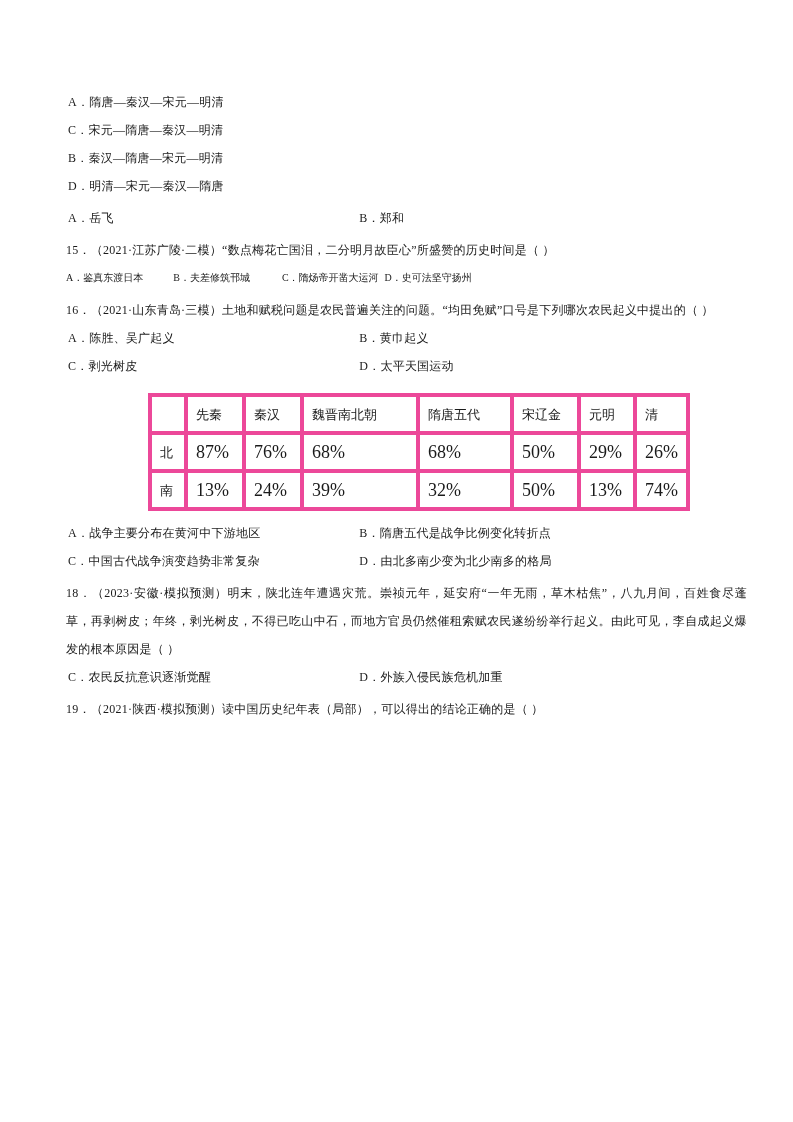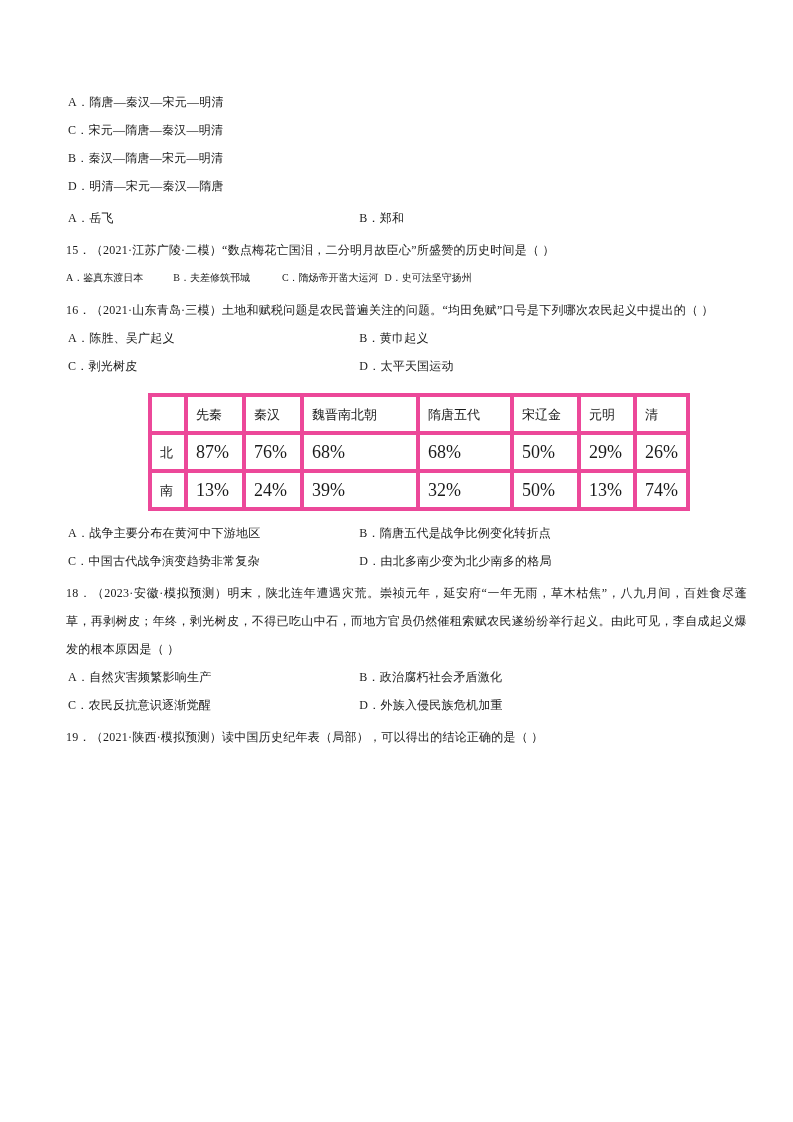--- a/index.html
+++ b/index.html
@@ -211,24 +211,20 @@
       <span class="opt-a">C．中国古代战争演变趋势非常复杂</span>
       <span class="opt-b">D．由北多南少变为北少南多的格局</span>
     </div>
   </div>
 
   <div class="spacer-xs"></div>
 
   <div class="block">
     <p class="q-stem">18．（2023·安徽·模拟预测）明末，陕北连年遭遇灾荒。崇祯元年，延安府“一年无雨，草木枯焦”，八九月间，百姓食尽蓬草，再剥树皮；年终，剥光树皮，不得已吃山中石，而地方官员仍然催租索赋农民遂纷纷举行起义。由此可见，李自成起义爆发的根本原因是（    ）</p>
     <div class="opt-row">
-      <span class="opt-a">A．自然灾害频繁影响生产</span>
-      <span class="opt-b">B．政治腐朽社会矛盾激化</span>
-    </div>
-    <div class="opt-row">
       <span class="opt-a">C．农民反抗意识逐渐觉醒</span>
       <span class="opt-b">D．外族入侵民族危机加重</span>
     </div>
   </div>
 
   <div class="spacer-xs"></div>
 
   <div class="block">
     <p class="q-stem">19．（2021·陕西·模拟预测）读中国历史纪年表（局部），可以得出的结论正确的是（            ）</p>
   </div>

